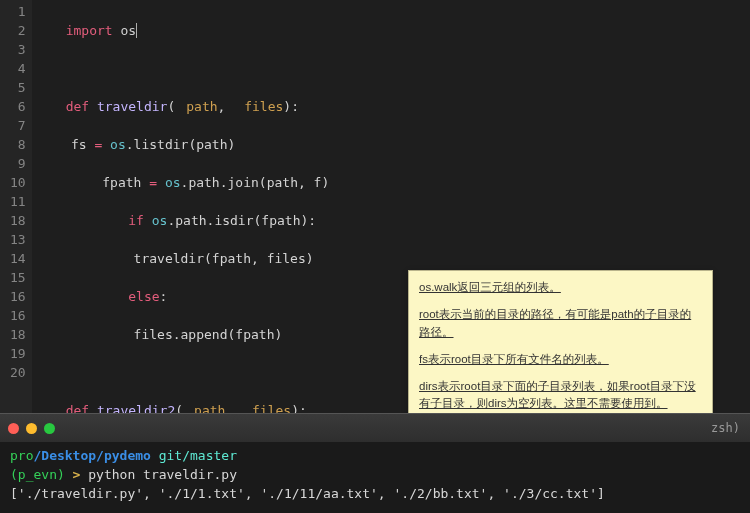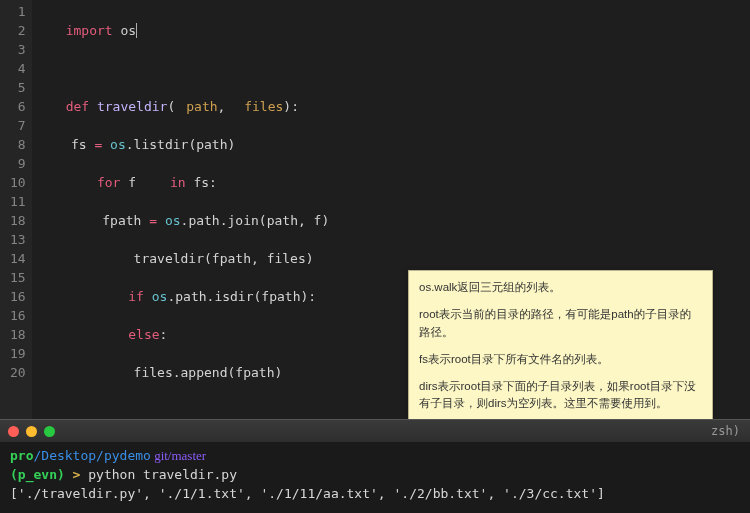--- a/index.html
+++ b/index.html
@@ -54,33 +54,34 @@
     left: 408px;
     width: 305px;
     background: #fcf7c5;
     border: 1px solid #b9b48c;
     padding: 8px 10px;
     font-family: "PingFang SC","Hiragino Sans GB",sans-serif;
     font-size: 11.5px;
     color: #333;
     line-height: 1.5;
     box-shadow: 0 2px 6px rgba(0,0,0,0.3);
+    text-decoration: underline;
   }
   .tooltip p { margin-bottom: 10px; }
   .tooltip p:last-child { margin-bottom: 8px; }
   .terminal-wrap {
     position: absolute;
     bottom: 0;
     left: 0;
     right: 0;
     background: #2a2a2a;
     border-top: 1px solid #555;
   }
   .titlebar {
-    height: 22px;
+    height: 28px;
     background: linear-gradient(#3a3a3a,#2e2e2e);
     display: flex;
     align-items: center;
     padding: 0 8px;
     position: relative;
   }
   .traffic {
     display: flex;
     gap: 7px;
     align-items: center;
@@ -99,23 +100,23 @@
     color: #999;
     font-size: 12px;
   }
   .terminal {
     padding: 4px 10px 10px 10px;
     font-size: 13px;
     line-height: 19px;
     background: #1a1a1a;
     color: #d8d8d8;
   }
-  .t-green { color: #34d058; font-weight: bold; }
-  .t-blue { color: #3a8ee6; font-weight: normal; }
-  .t-gray { color: #8b5cf6; font-family: Liberation Serif, serif; }
+  .t-green { color: #34d058; font-weight: normal; }
+  .t-blue { color: #3a8ee6; font-weight: bold; }
+  .t-gray { color: #5eead4; }
   .t-yellow { color: #d9b24c; font-weight: bold; }
 </style>
 </head>
 <body>
 
 <div class="editor">
   <div class="gutter">
     <div class="ln">1</div>
     <div class="ln">2</div>
     <div class="ln">3</div>
@@ -135,24 +136,23 @@
     <div class="ln">16</div>
     <div class="ln">18</div>
     <div class="ln">19</div>
     <div class="ln">20</div>
   </div>
   <div class="code">
 <div class="ln"><span class="kw-red">import</span> <span class="var">os</span><span class="cursor"></span></div>
 <div class="ln"></div>
 <div class="ln"><span class="kw-red">def</span> <span class="fn-green">traveldir</span>(<span class="param">path</span>, <span class="param">files</span>):</div>
 <div class="ln">    <span>fs</span> <span class="op">=</span> <span class="kw-blue">os</span><span>.listdir(path)</span></div>
-<div class="ln">    <span class="kw-red">for</span> <span>f</span> <span class="kw-red">in</span> <span>fs:</span></div>
 <div class="ln">        <span>fpath</span> <span class="op">=</span> <span class="kw-blue">os</span><span>.path.join(path, f)</span></div>
+<div class="ln">        <span class="kw-red">if</span> <span class="kw-blue">os</span><span>.path.isdir(fpath):</span></div>
 <div class="ln">            <span>traveldir(fpath, files)</span></div>
-<div class="ln">        <span class="kw-red">if</span> <span class="kw-blue">os</span><span>.path.isdir(fpath):</span></div>
 <div class="ln">        <span class="kw-red">else</span>:</div>
 <div class="ln">            <span>files.append(fpath)</span></div>
 <div class="ln"></div>
 <div class="ln"><span class="kw-red">def</span> <span class="fn-green">traveldir2</span>(<span class="param">path</span>, <span class="param">files</span>):</div>
 
 
 
 
 
 

